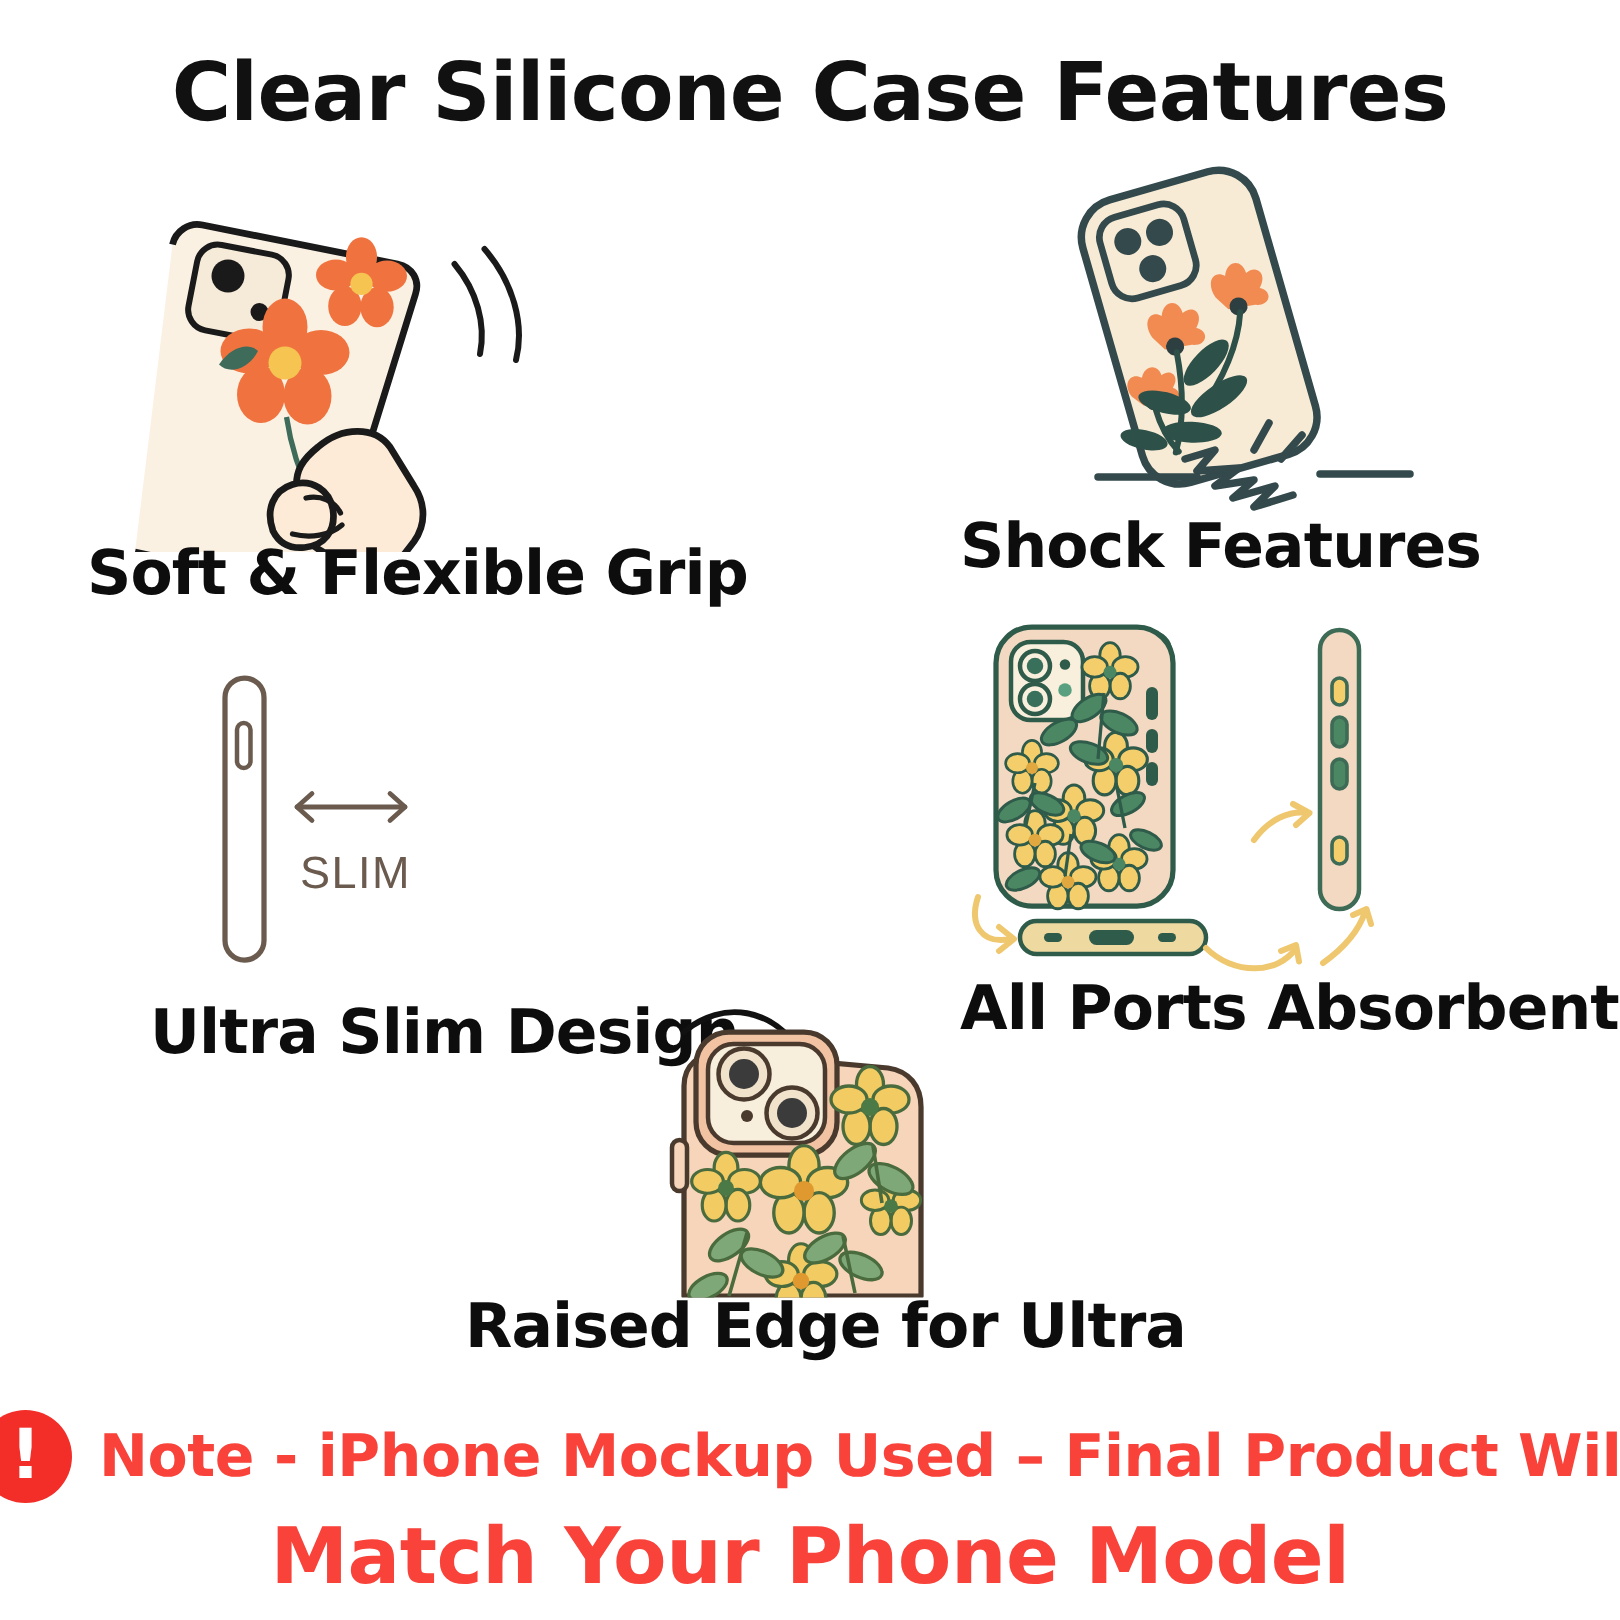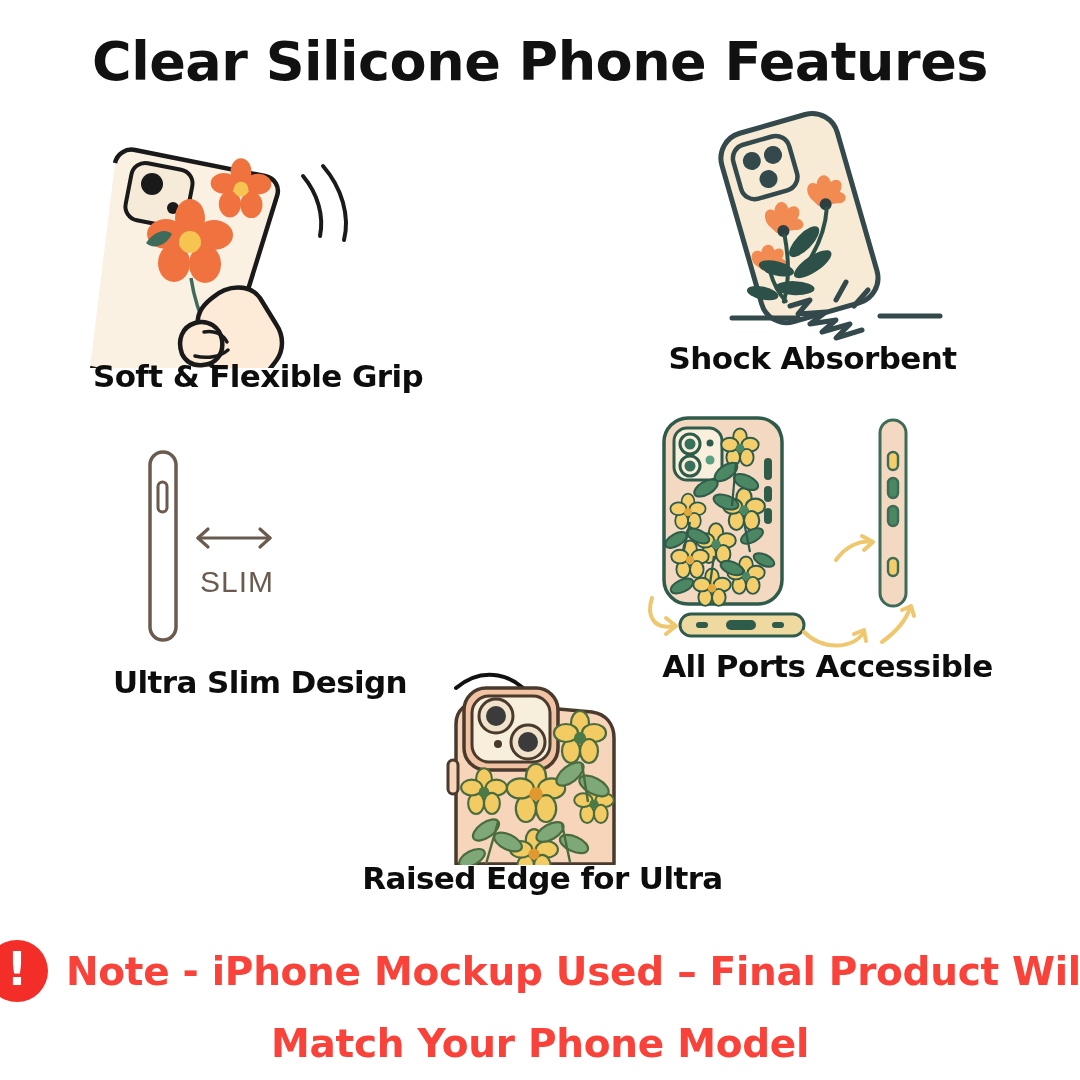--- a/index.html
+++ b/index.html
@@ -13,21 +13,21 @@
   .title{
     position:absolute;top:30px;left:0;width:1080px;text-align:center;
     font-size:54px;font-weight:bold;color:#111111;letter-spacing:-0.5px;
     font-family:"DejaVu Sans","Liberation Sans",sans-serif;
   }
 
   .feature{position:absolute;}
   .feature .art{position:absolute;left:0;top:0;}
   .caption{
     position:absolute;text-align:center;width:100%;
-    font-size:31px;font-weight:bold;color:#0d0d0d;letter-spacing:-0.6px;
+    font-size:41px;font-weight:bold;color:#0d0d0d;letter-spacing:-0.6px;
     font-family:"DejaVu Sans","Liberation Sans",sans-serif;
     white-space:nowrap;
   }
 
   
   #f-grip   {left:60px;  top:118px; width:400px; height:300px;}
   #f-grip .caption   {top:240px;left:-2px;}
 
   #f-shock  {left:640px; top:110px; width:345px; height:300px;}
   #f-shock .caption  {top:230px;left:0px;}
@@ -57,35 +57,35 @@
   .note-icon .bang{
     color:#fff;font-size:46px;font-weight:bold;line-height:1;
     font-family:"DejaVu Sans","Liberation Sans",sans-serif;
     transform:translateY(-2px);
   }
   .note-text{
     color:#F9423A;font-size:39px;font-weight:bold;letter-spacing:-0.3px;
     font-family:"DejaVu Sans","Liberation Sans",sans-serif;white-space:nowrap;
   }
   .note-line2{
-    color:#F9423A;font-size:39px;font-weight:bold;letter-spacing:-0.3px;
+    color:#F9423A;font-size:52px;font-weight:bold;letter-spacing:-0.3px;
     font-family:"DejaVu Sans","Liberation Sans",sans-serif;
-    margin-top:19px;text-align:center;white-space:nowrap;
+    margin-top:6px;text-align:center;white-space:nowrap;
   }
   .slim-label{
     font-family:"Liberation Sans",sans-serif;fill:#6B5B4F;
     font-size:30px;letter-spacing:1px;
   }
 </style>
 </head>
 <body>
 
 <div class="page">
 
-  <div class="title">Clear Silicone Phone Features</div>
+  <div class="title">Clear Silicone Case Features</div>
 
   <div class="feature" id="f-grip">
     <svg class="art" width="400" height="250" viewBox="0 0 400 250">
 
       <g>
         <path d="M55 45 C 57 36, 66 30, 75 32 L 205 58 C 215 60, 220 69, 217 78 L 160 262 C 157 271, 148 276, 139 274 L 30 250" fill="#FAF1E3" stroke="#1A1A1A" stroke-width="4.5" stroke-linejoin="round"></path>
 
         <rect x="68" y="48" width="62" height="58" rx="14" transform="rotate(11 99 77)" fill="#F6EBD8" stroke="#1A1A1A" stroke-width="4"></rect>
         <circle cx="92" cy="66" r="11" fill="#1A1A1A"></circle>
         <circle cx="113" cy="90" r="6" fill="#1A1A1A"></circle>
@@ -175,21 +175,21 @@
       </g>
 
       <g fill="none" stroke="#33494C" stroke-width="5" stroke-linejoin="round" stroke-linecap="round">
         <path d="M150 196 L 170 190 L 158 204 L 186 202 L 170 214 L 196 210 L 182 222 L 210 214 L 196 228 L 222 220"></path>
         <path d="M206 172 L 196 190"></path>
         <path d="M228 180 L 214 196"></path>
         <path d="M92 208 L 158 208"></path>
         <path d="M240 206 L 300 206"></path>
       </g>
     </svg>
-    <div class="caption">Shock Absorbent</div>
+    <div class="caption">Shock Features</div>
   </div>
 
   <div class="feature" id="f-slim">
     <svg class="art" width="320" height="225" viewBox="0 0 320 225">
       <rect x="50" y="18" width="26" height="188" rx="13" fill="#ffffff" stroke="#6B5B4F" stroke-width="3.5"></rect>
       <rect x="58" y="48" width="9" height="30" rx="4.5" fill="#ffffff" stroke="#6B5B4F" stroke-width="3"></rect>
       <g stroke="#6B5B4F" stroke-width="3.2" fill="none" stroke-linecap="round" stroke-linejoin="round">
         <path d="M98 104 L 170 104"></path>
         <path d="M108 95 L 98 104 L 108 113"></path>
         <path d="M160 95 L 170 104 L 160 113"></path>
@@ -332,21 +332,21 @@
         <path d="M12 188 C 6 206, 14 220, 34 216"></path>
         <path d="M26 208 L 36 216 L 26 224"></path>
         <path d="M164 222 C 182 240, 212 240, 224 222"></path>
         <path d="M214 224 L 224 220 L 226 231"></path>
         <path d="M196 150 C 206 136, 220 130, 232 132"></path>
         <path d="M222 126 L 233 132 L 224 140"></path>
         <path d="M242 232 C 256 222, 266 210, 270 198"></path>
         <path d="M262 200 L 271 196 L 274 206"></path>
       </g>
     </svg>
-    <div class="caption">All Ports Accessible</div>
+    <div class="caption">All Ports Absorbent</div>
   </div>
 
   <div class="feature" id="f-camera">
     <svg class="art" width="465" height="205" viewBox="0 0 465 205">
 
       <g fill="none" stroke="#111111" stroke-width="4" stroke-linecap="round" stroke-linejoin="round">
         <path d="M146 28 C 172 6, 206 12, 224 42"></path>
         <path d="M212 38 L 226 46 L 222 30"></path>
       </g>
       <g transform="translate(132,22)">

